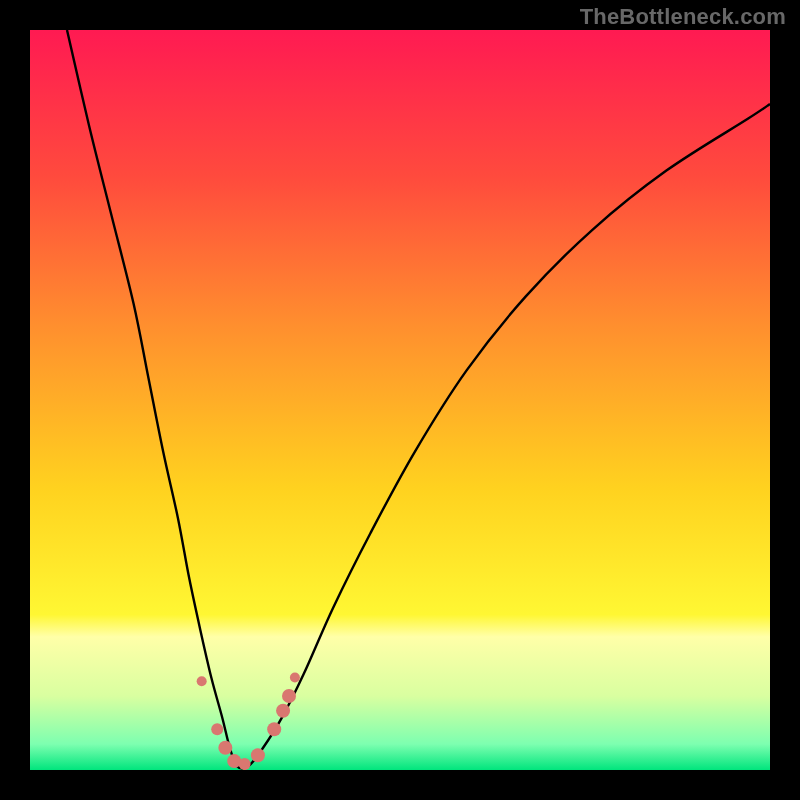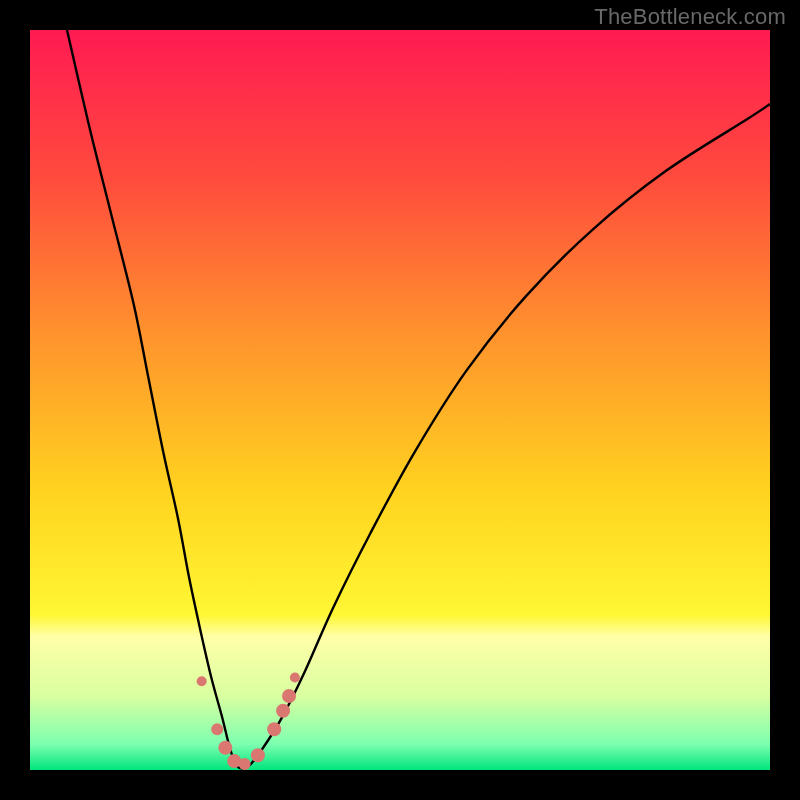--- a/index.html
+++ b/index.html
@@ -29,21 +29,21 @@
   .gradient-bg {
     position: absolute;
     inset: 0;
   }
   .watermark {
     position: absolute;
     top: 4px;
     right: 14px;
     font-family: Arial, Helvetica, sans-serif;
     font-size: 22px;
-    font-weight: 400;
+    font-weight: 700;
     color: #686868;
     letter-spacing: 0.2px;
   }
   svg.curve {
     position: absolute;
     inset: 0;
   }
 </style>
 </head>
 <body>

